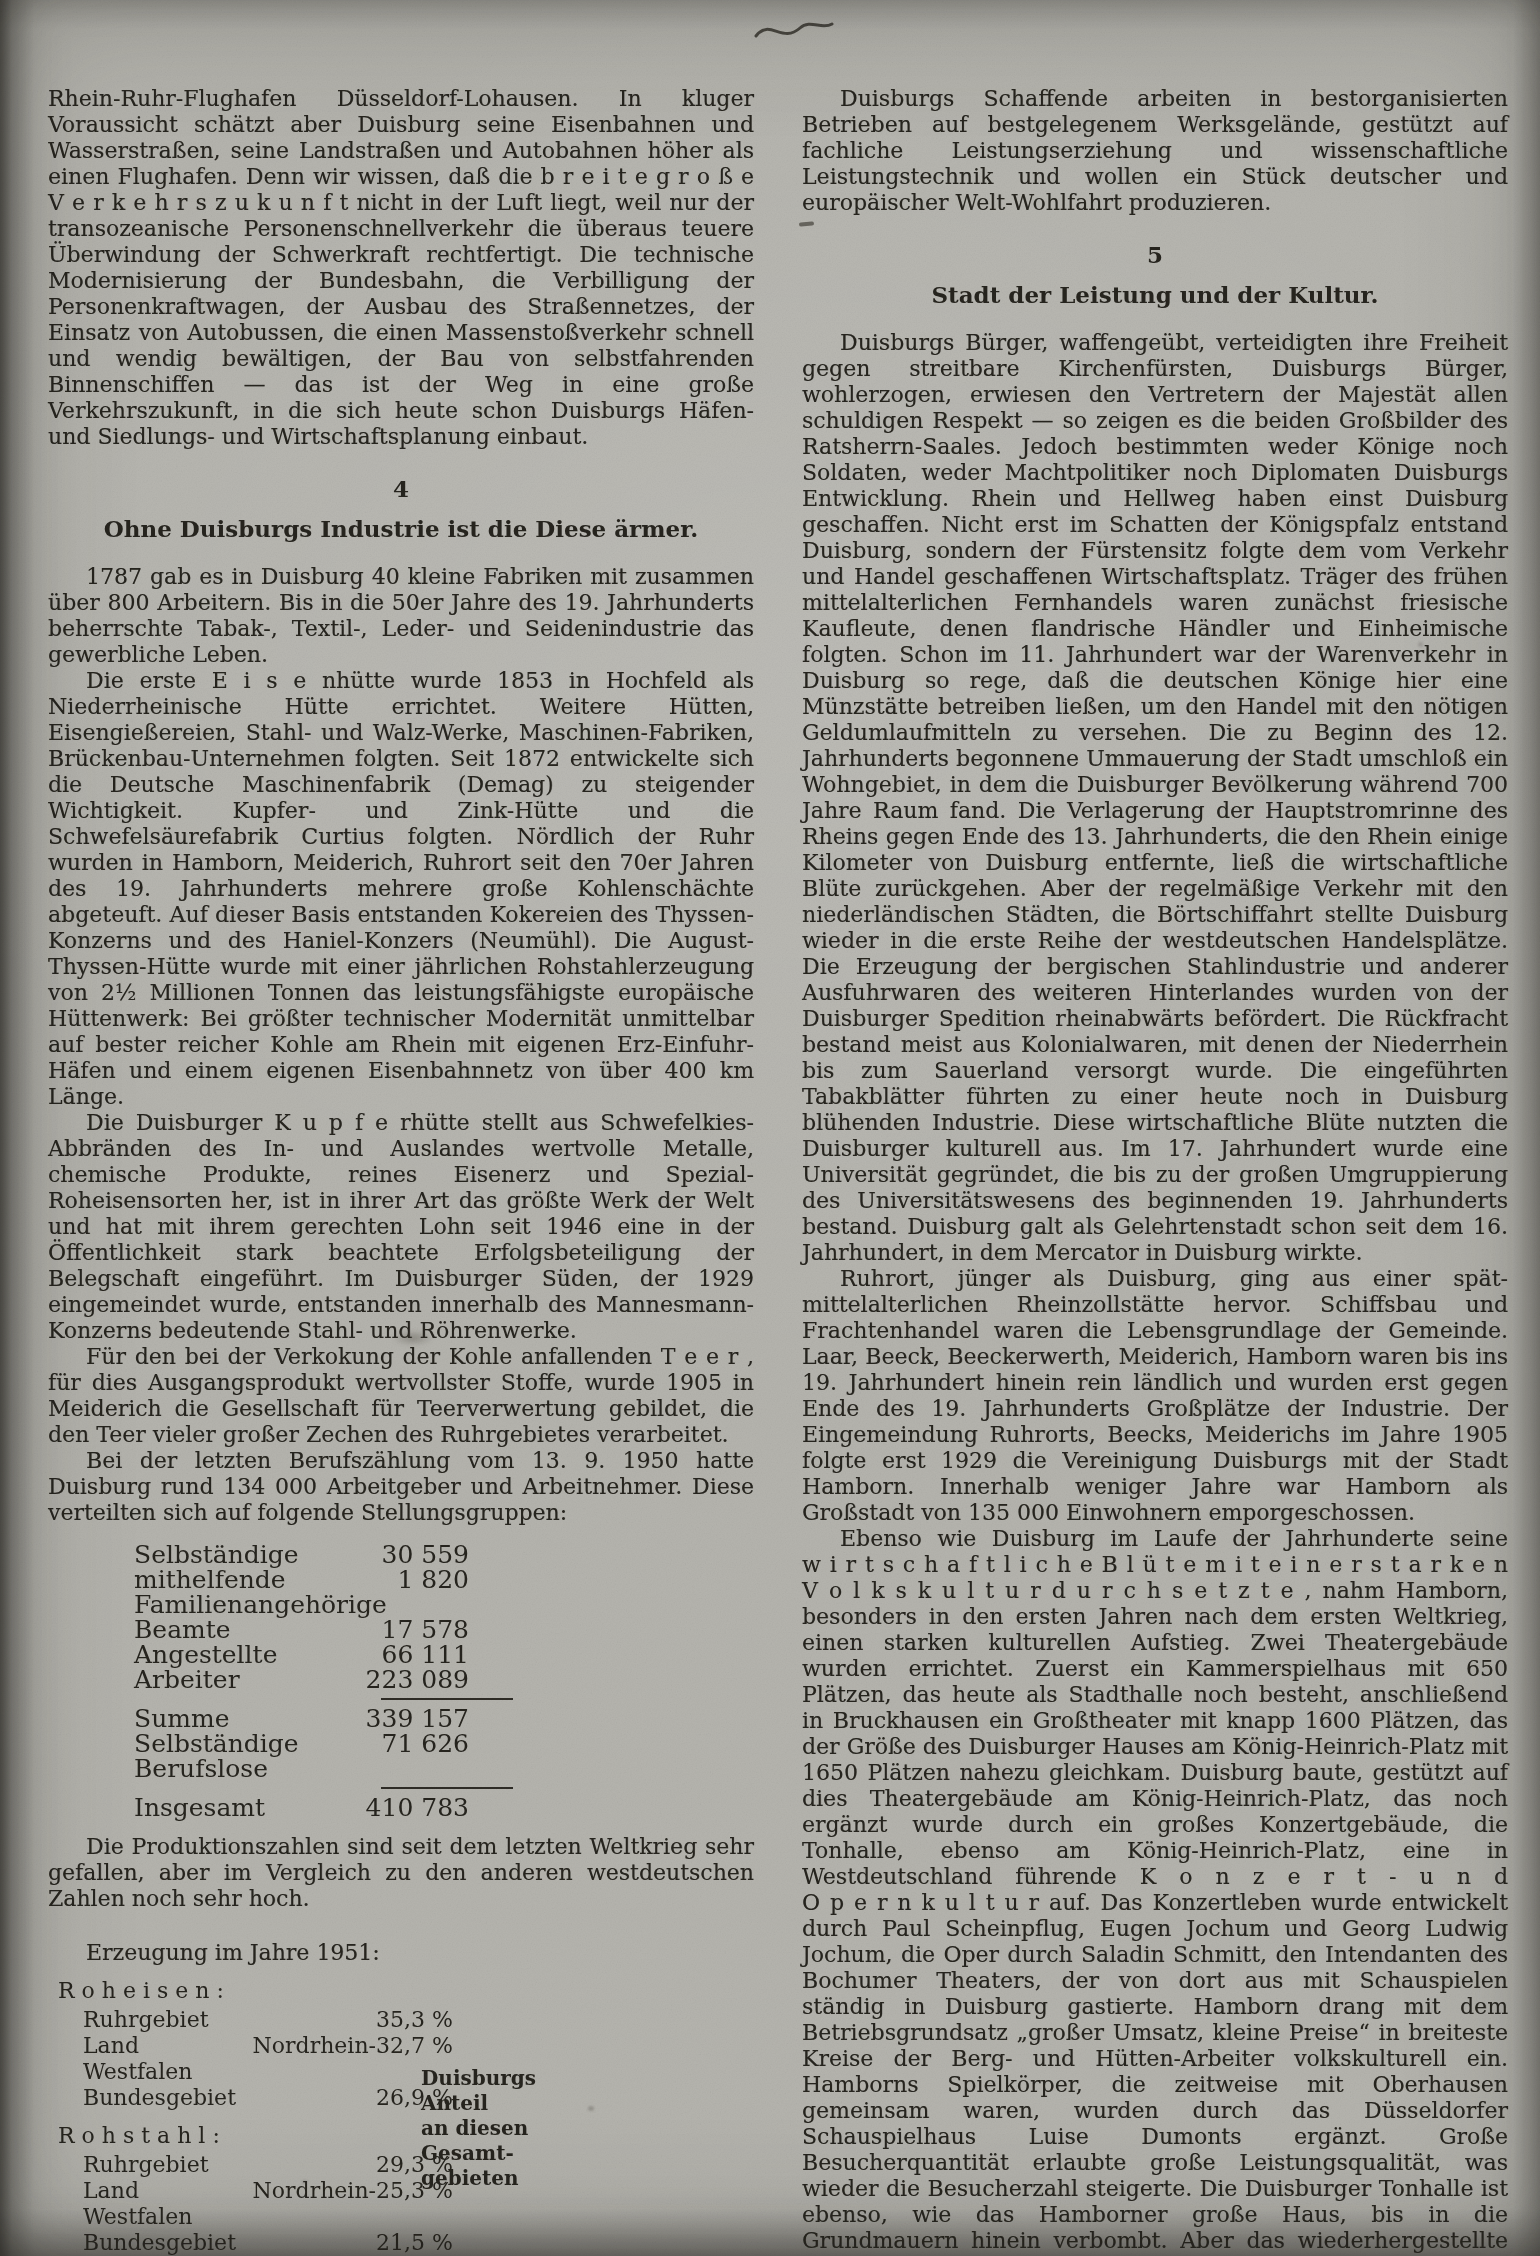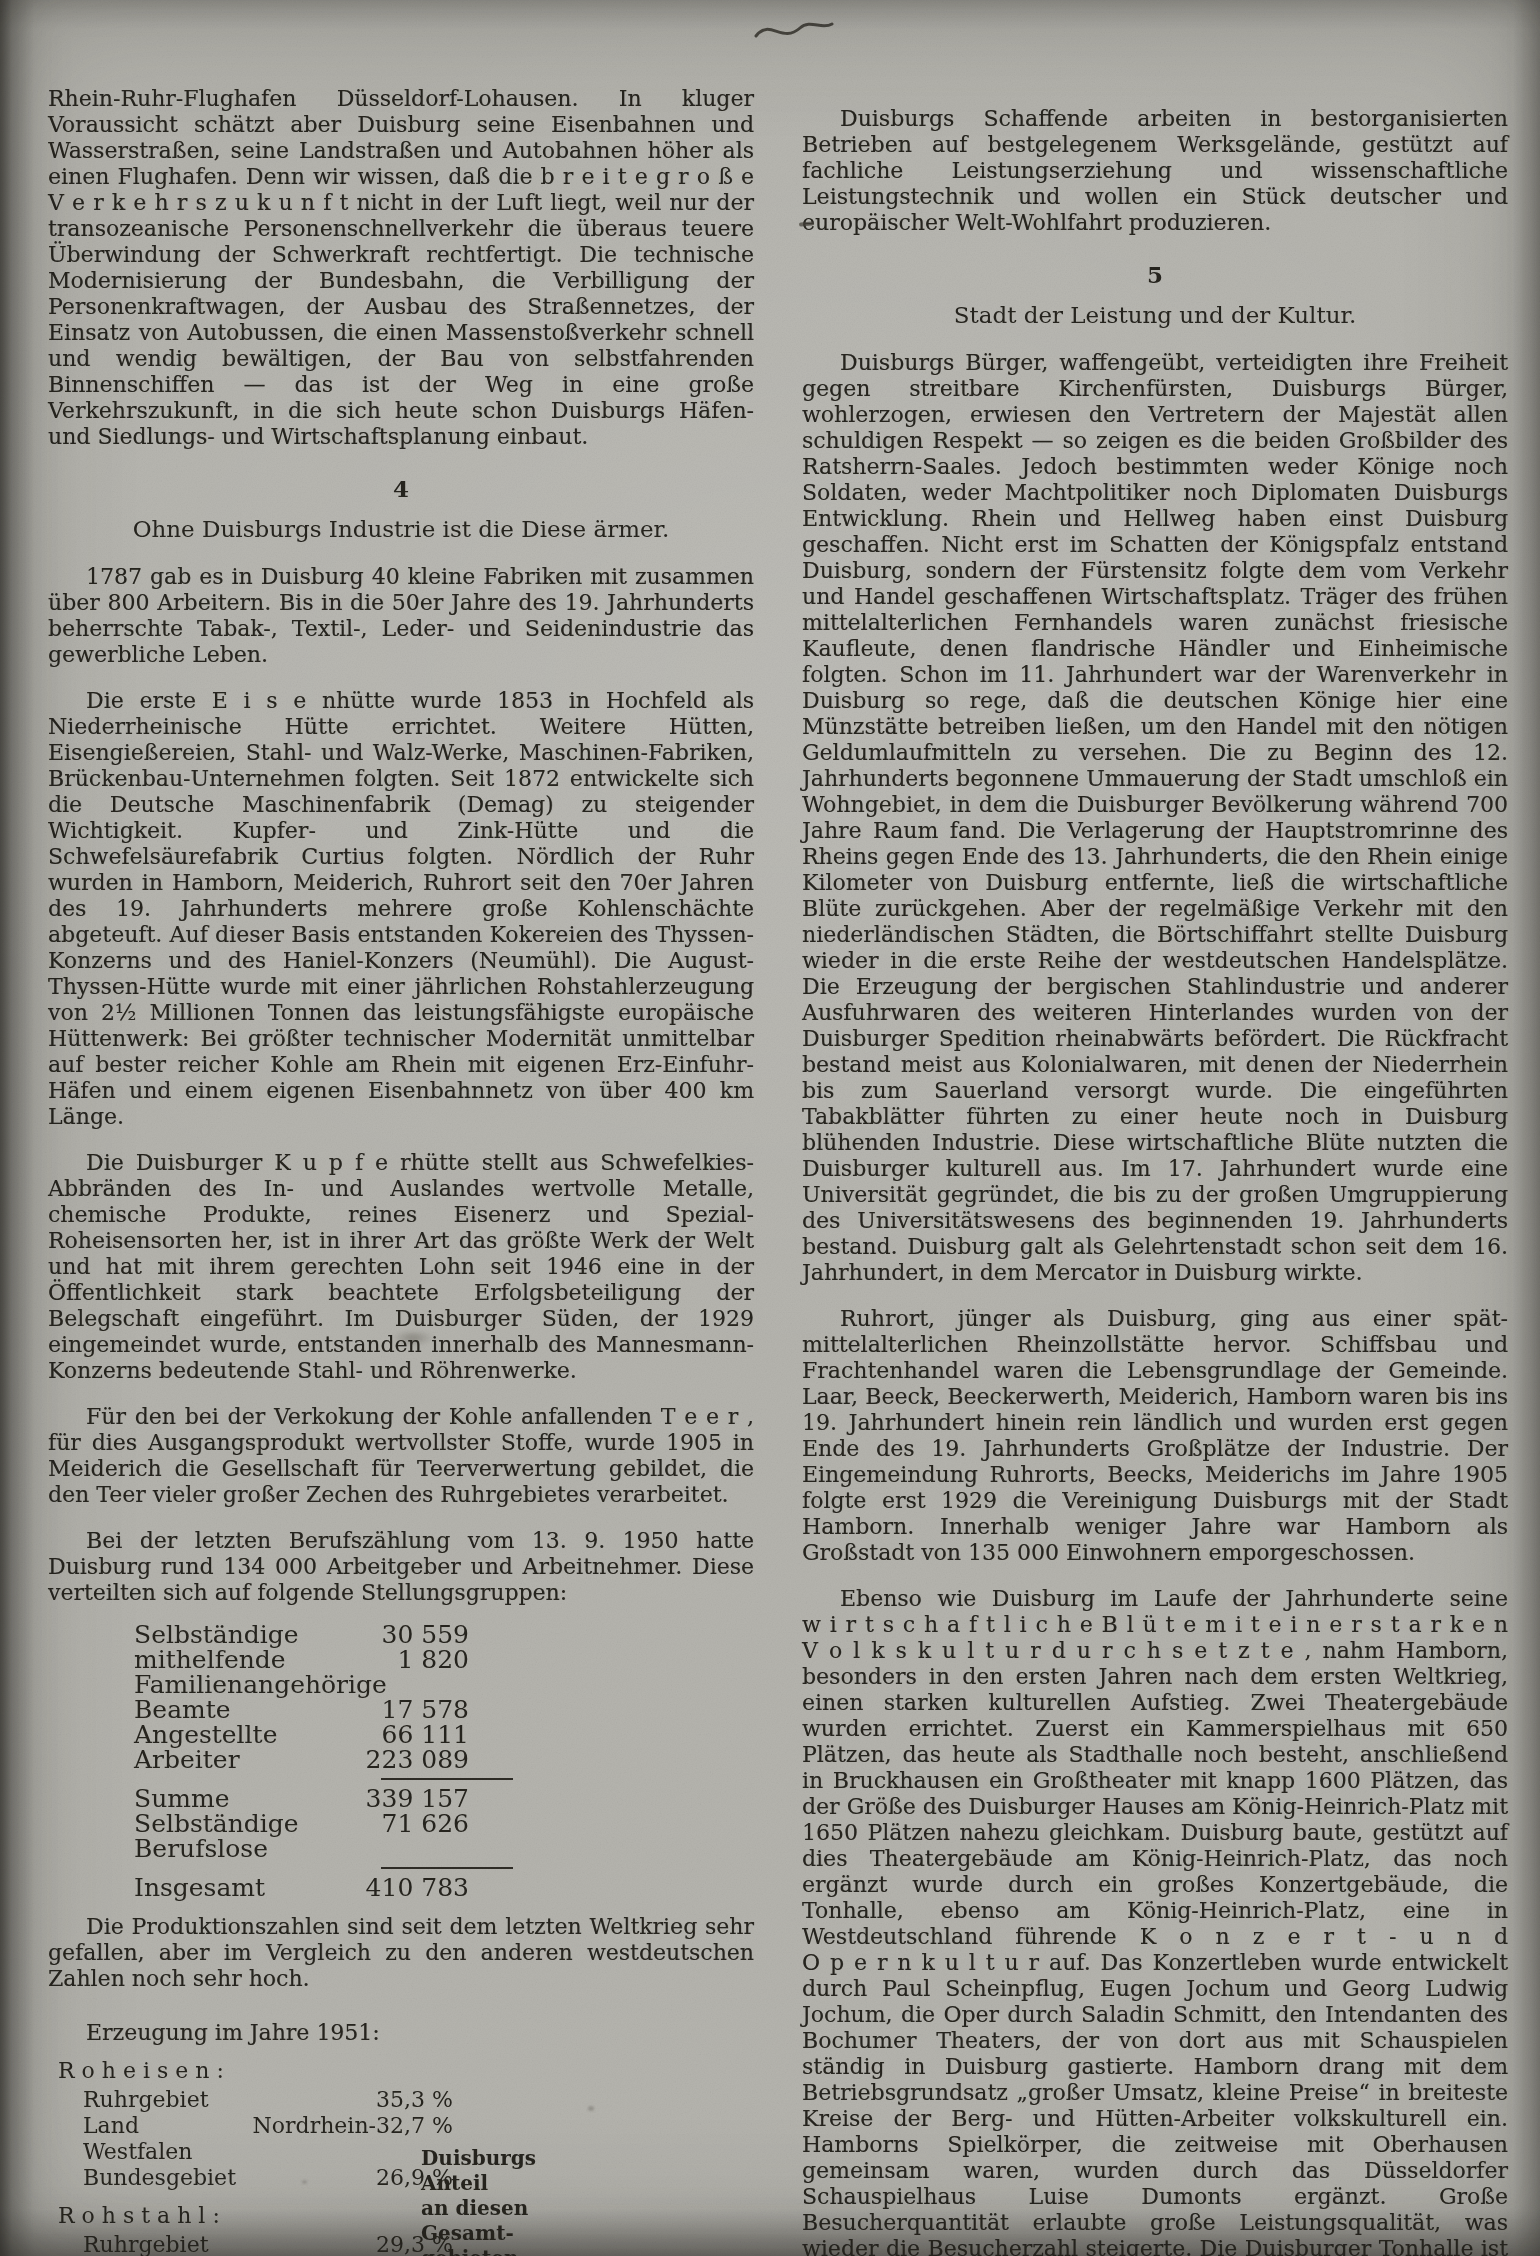--- a/index.html
+++ b/index.html
@@ -19,23 +19,23 @@
     content:""; position:absolute; inset:0; z-index:6; pointer-events:none;
     box-shadow: inset 0 0 130px rgba(48,46,41,0.30),
                 inset 34px 0 55px -30px rgba(40,38,34,0.55),
                 inset -26px 0 45px -28px rgba(40,38,34,0.35),
                 inset 0 -36px 55px -28px rgba(40,38,34,0.40);
   }
   .grain { position:absolute; inset:0; z-index:5; pointer-events:none; opacity:0.13; mix-blend-mode:multiply; }
   .columns { position:absolute; top:86px; left:48px; display:flex; gap:48px; z-index:2; }
   .col { width:706px; font-size:22px; line-height:26px; text-align:justify; }
   .para { margin:0; text-shadow:0.3px 0.3px 0.6px rgba(30,28,24,0.35); }
-  .indent { text-indent:38px;margin-top:20px; }
+  .indent { text-indent:38px; }
   .sec-num { text-align:center; font-weight:bold; font-size:23px; margin:26px 0 14px; }
-  .sec-title { text-align:center; font-weight:normal; font-size:23px; margin:0 0 22px; }
+  .sec-title { text-align:center; font-weight:bold; font-size:23px; margin:0 0 22px; }
   .emp-table { margin:16px 0 14px 86px; width:335px; font-size:25px; }
   .t-row { display:flex; justify-content:space-between; line-height:25px; }
   .t-rule { height:2px; background:#2e2c26; width:132px; margin:6px 0 6px 247px; }
   .stats { position:relative; margin-top:4px; }
   .grp-head { margin:12px 0 3px; padding-left:10px; line-height:26px; }
   .s-row { display:grid; grid-template-columns:293px auto; padding-left:35px; line-height:26px; }
   .erz { margin:28px 0 8px; }
   .prod-para { margin-top:14px; }
   .side-note { position:absolute; left:373px; top:88px; width:140px;
                font-weight:bold; font-size:20px; line-height:25px; text-align:left; }

